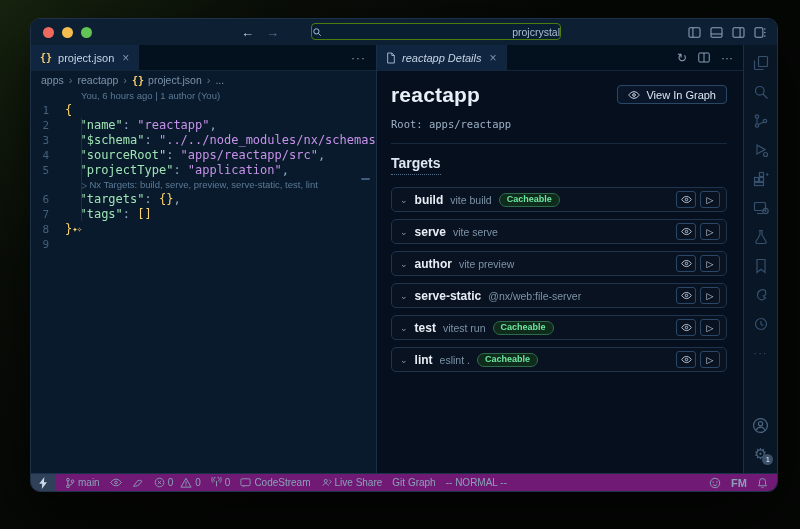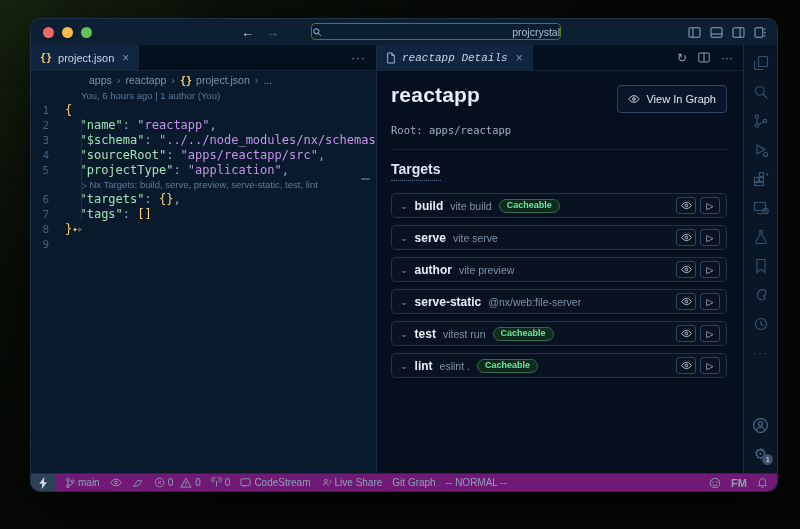--- a/index.html
+++ b/index.html
@@ -44,41 +44,41 @@
     background:#3c5069; color:#e9eff6; font-size:7.5px; display:flex; align-items:center; justify-content:center; padding:0 2px;
   }
   
   .tabstrip { height:26px; background:#03111f; border-bottom:1px solid #142639; display:flex; align-items:stretch; flex:0 0 auto; position:relative; }
   .tab { display:flex; align-items:center; gap:6px; padding:0 9px; font-size:11px; color:#c6d5e4; border-right:1px solid #142639; }
   .tab.active { background:#102540; }
   .tab .closex { color:#7d93ab; font-size:12px; margin-left:2px; }
   .json-glyph { color:#ffd470; font-weight:bold; font-size:10px; font-family:"DejaVu Sans Mono",monospace; }
   .tab-overflow { margin-left:auto; color:#8aa1b9; font-size:12px; letter-spacing:1px; display:flex; align-items:center; padding-right:10px; }
   .strip-actions { margin-left:auto; display:flex; align-items:center; gap:11px; padding-right:10px; color:#8aa2ba; font-size:12px; }
-  .italic { font-style:italic;font-family:Liberation Mono, monospace; }
+  .italic { font-style:italic; }
   
   .breadcrumb { height:18px; display:flex; align-items:center; gap:5px; padding-left:10px; font-size:10.5px; color:#7d93ab; background:#081a2b; flex:0 0 auto; }
   .breadcrumb .sep { color:#5b7490; font-size:11px; }
   
   .code { flex:1; font-family:"DejaVu Sans Mono", monospace; font-size:12px; position:relative; overflow:hidden; padding-top:0; }
   .crow { display:flex; height:15px; line-height:15px; white-space:pre; }
   .crow .gutter { width:34px; text-align:right; padding-right:16px; color:#44607c; flex:0 0 auto; font-size:11px; }
   .lensrow { height:14px; line-height:14px; padding-left:50px; font-size:9.5px; color:#5b7a97; font-family:"Liberation Sans",sans-serif; white-space:pre; }
   .lensrow .lens-play { color:#6d8cab; font-size:8px; }
   .tk-key { color:#9fe3b5; } .tk-str { color:#c792ea; } .tk-brace { color:#ffd470; }
   .tk-punc { color:#8fa9c7; } .tk-plain { color:#d6deeb; }
   .tk-sparkle { color:#ffd470; font-size:9px; letter-spacing:-1px; }
   .indent-guide { position:absolute; left:50px; top:29px; width:1px; height:103px; background:#1c3148; }
   .scroll-dash { position:absolute; right:6px; top:89px; width:9px; height:2px; background:#3e5d7d; border-radius:1px; }
   
   .details { flex:1; padding:12px 16px 0 14px; overflow:hidden; }
   .details-header { display:flex; align-items:flex-start; justify-content:space-between; }
   .details-title { font-size:21px; font-weight:600; color:#e8eff7; letter-spacing:.2px; }
   .graph-btn {
-    display:flex; align-items:center; gap:6px; height:28px; padding:0 10px; margin-top:2px;
+    display:flex; align-items:center; gap:6px; height:19px; padding:0 10px; margin-top:2px;
     background:rgba(30,58,92,.18); border:1px solid #2c4766; border-radius:4px;
     color:#dbe6f2; font-size:11px; font-family:"Liberation Sans",sans-serif;
   }
   .meta { margin-top:10px; font-family:"DejaVu Sans Mono",monospace; font-size:10.5px; color:#9db1c5; line-height:15px; }
   .divider { border:none; border-top:1px solid #16293f; margin:11px 0 10px; }
   .targets-heading { display:inline-block; font-size:14px; font-weight:600; color:#dde7f1; border-bottom:1px dotted #51708f; padding-bottom:3px; margin-bottom:12px; }
   .target-row {
     height:25px; border:1px solid #1e3550; border-radius:5px; background:rgba(255,255,255,.015);
     display:flex; align-items:center; gap:7px; padding:0 6px 0 8px; margin-bottom:7px;
   }
@@ -158,21 +158,21 @@
     <div class="group1">
       <div class="tabstrip">
         <div class="tab active">
           <span class="json-glyph">{}</span>
           <span>project.json</span>
           <span class="closex">×</span>
         </div>
         <div class="tab-overflow">···</div>
       </div>
       <div class="breadcrumb" id="breadcrumb">
-          <span style="display: inline-flex; align-items: center; gap: 4px; margin-left: 48px;">
+          <span style="display: inline-flex; align-items: center; gap: 4px;">
             <span>apps</span>
           </span>
           <span class="sep">›</span>
           <span style="display: inline-flex; align-items: center; gap: 4px;">
             <span>reactapp</span>
           </span>
           <span class="sep">›</span>
           <span style="display: inline-flex; align-items: center; gap: 4px;">
             <span class="json-glyph">{}</span>
             <span>project.json</span>

